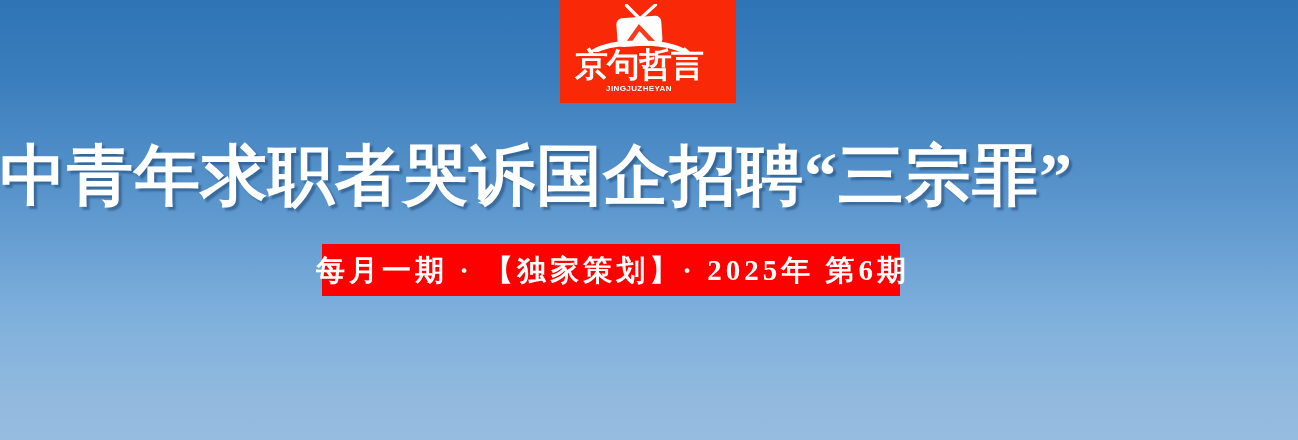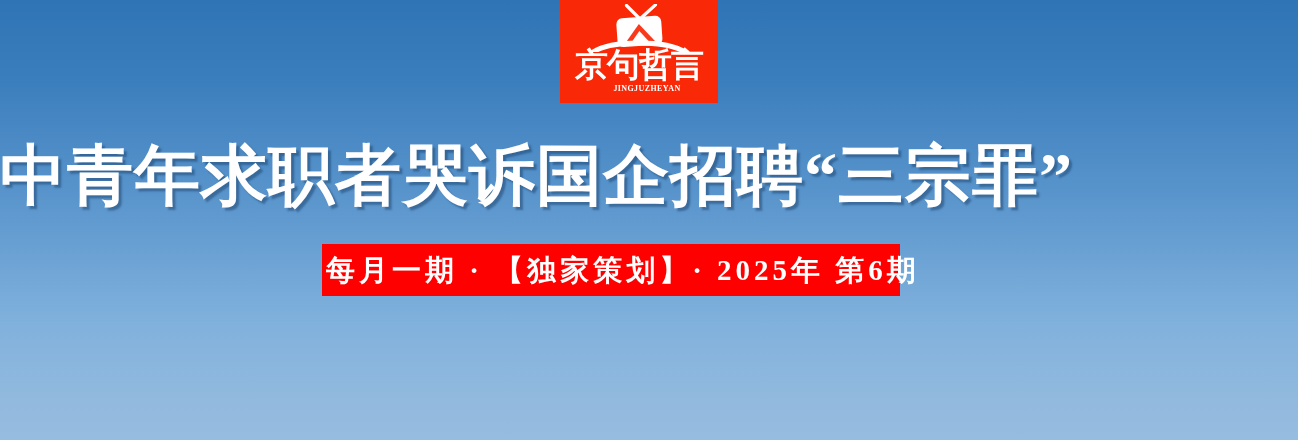--- a/index.html
+++ b/index.html
@@ -25,21 +25,21 @@
                 #93bade 92%,
                 #96bde0 100%);
     overflow: hidden;
   }
 
   
   .logo-box {
     position: absolute;
     left: 560px;
     top: 0px;
-    width: 158px;
+    width: 176px;
     height: 103px;
     background: #f92806;
     overflow: hidden;
   }
   .logo-mark {
     position: absolute;
     left: 0;
     top: 4px;
     width: 158px;
     height: 48px;
@@ -57,28 +57,27 @@
     color: #ffffff;
     letter-spacing: -1px;
     white-space: nowrap;
   }
   .logo-pinyin {
     position: absolute;
     left: 0;
     top: 84px;
     width: 158px;
     text-align: center;
-    font-family: Liberation Serif, serif;
+    font-family: Liberation Sans, sans-serif;
     font-weight: bold;
     font-size: 8px;
     line-height: 9px;
     color: #ffffff;
     letter-spacing: 0.4px;
     white-space: nowrap;
-    padding-left: 8px;
   }
 
   
   .headline {
     position: absolute;
     left: 0;
     top: 133px;
     width: 1298px;
     text-align: left;
     font-family: "Liberation Serif", serif;
@@ -94,21 +93,21 @@
   
   .subtitle-bar {
     position: absolute;
     left: 322px;
     top: 244px;
     width: 578px;
     height: 52px;
     background: #ff0000;
     display: flex;
     align-items: center;
-    justify-content: flex-start;
+    justify-content: center;
   }
   .subtitle-text {
     font-family: "Liberation Serif", serif;
     font-weight: bold;
     font-size: 29px;
     line-height: 32px;
     color: #ffffff;
     letter-spacing: 4px;
     white-space: nowrap;
     padding-left: 4px;

